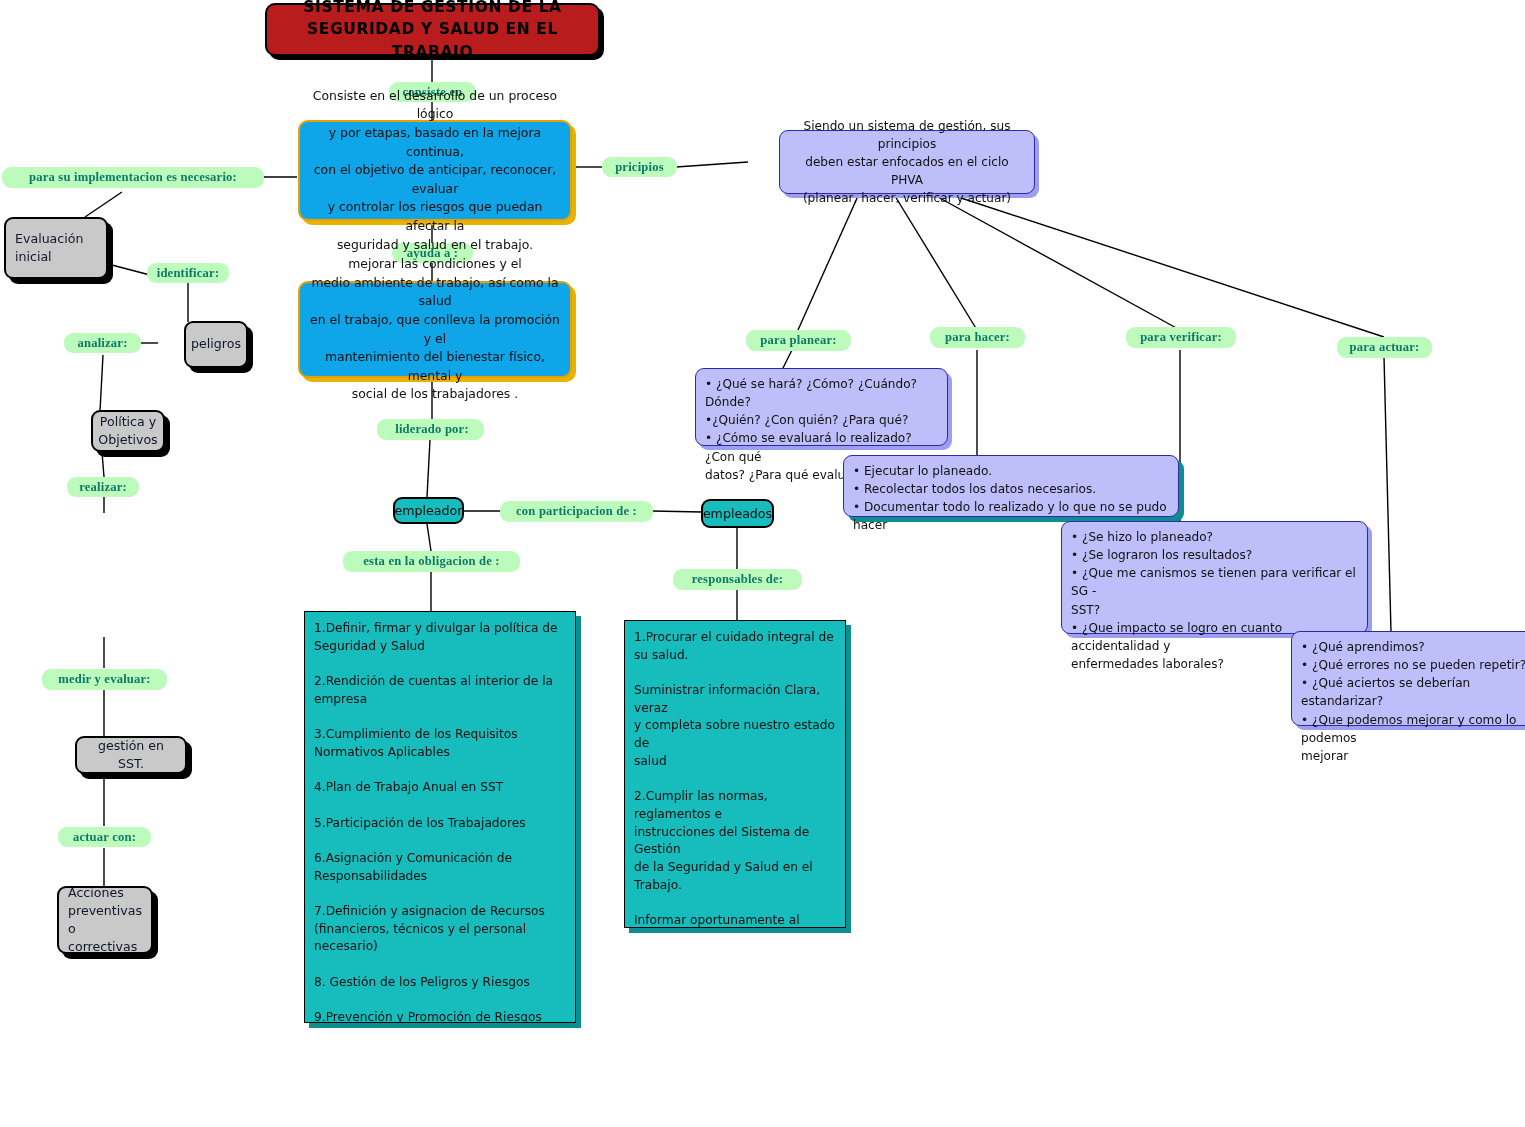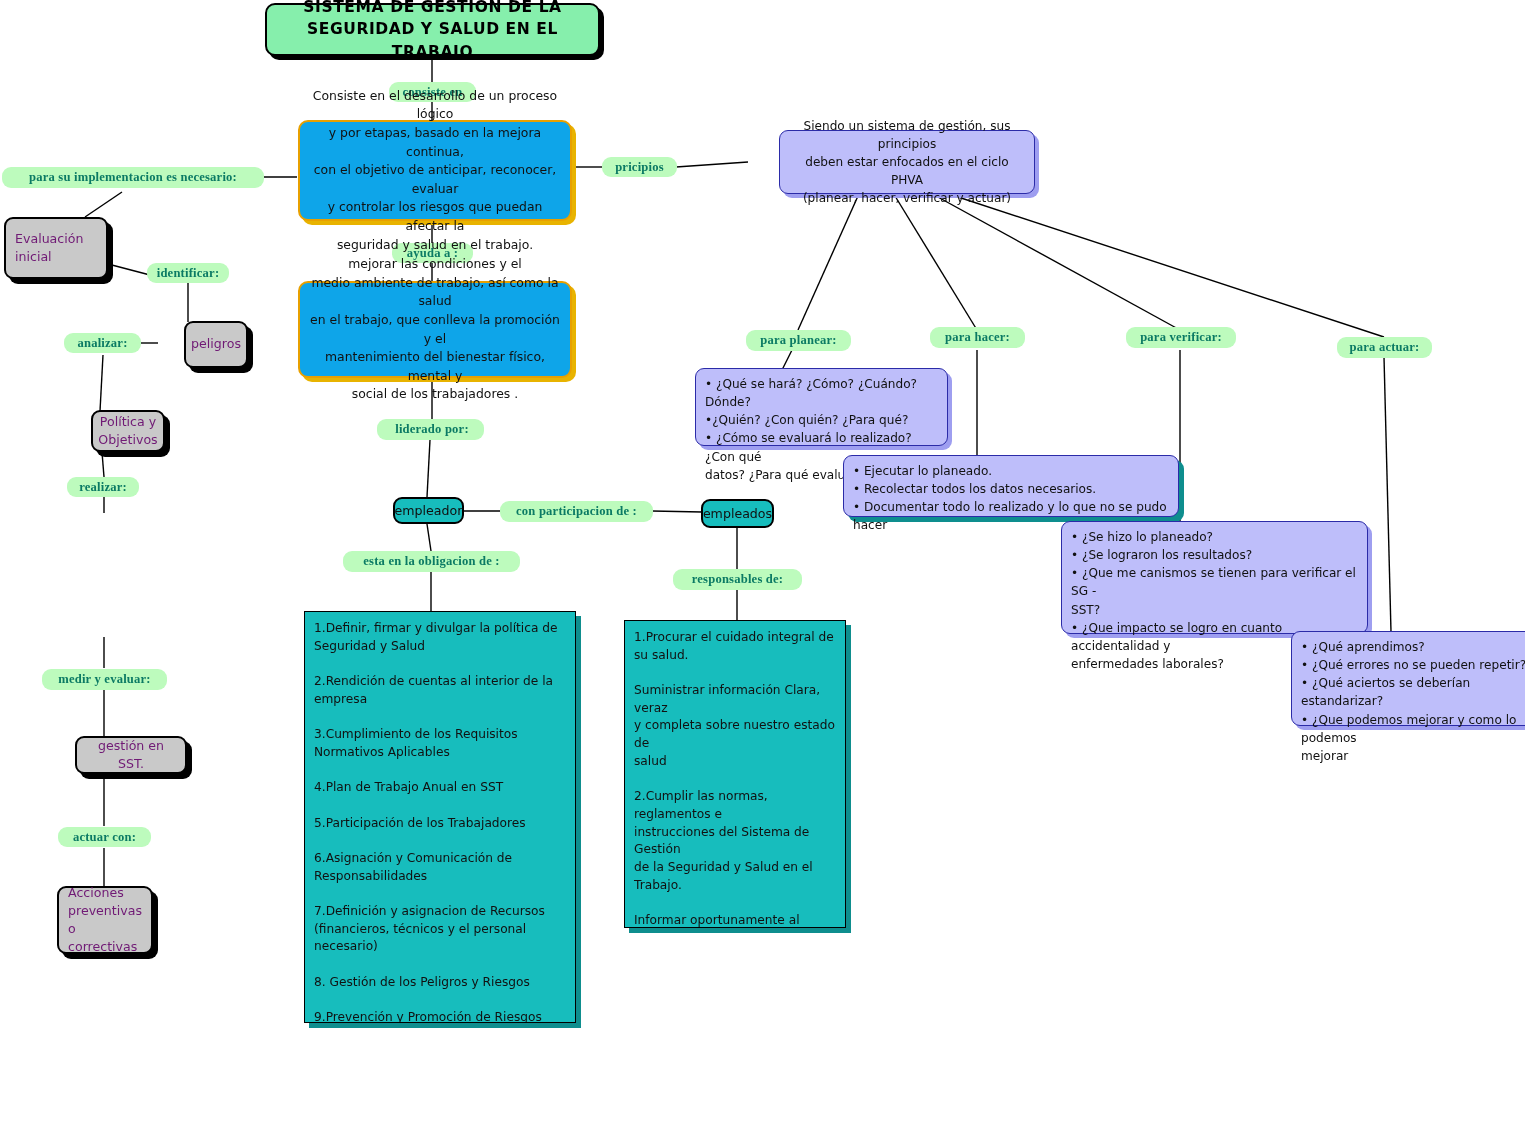--- a/index.html
+++ b/index.html
@@ -8,42 +8,42 @@
     width:1525px;height:1127px;position:relative;overflow:hidden;
   }
   #canvas{position:absolute;left:0;top:0;width:1525px;height:1127px;}
   svg#edges{position:absolute;left:0;top:0;width:1525px;height:1127px;}
   svg#edges line,svg#edges polyline{stroke:#000000;stroke-width:1.4;fill:none;}
 
   .node{position:absolute;box-sizing:border-box;}
 
   
   .n-root{
-    background:#86efac;border:2px solid #000;border-radius:10px;
+    background:#b91c1c;border:2px solid #000;border-radius:10px;
     box-shadow:4px 4px 0 0 #000;
     font-family:"DejaVu Sans", sans-serif;
     font-weight:bold;font-size:15.5px;letter-spacing:.6px;color:#000;
     text-align:center;display:flex;align-items:center;justify-content:center;
     line-height:1.45;padding:4px 10px;white-space:pre-line;
   }
 
   
   .n-yellow{
     background:#0ea5e9;border:2px solid #E8A000;border-radius:10px;
     box-shadow:4px 4px 0 0 #E8B300;
     font-size:12.4px;color:#111;text-align:center;line-height:1.5;
     display:flex;align-items:center;justify-content:center;padding:6px 8px;
     white-space:pre-line;
   }
 
   
   .n-grey{
     background:#C9C9C9;border:2px solid #000;border-radius:9px;
     box-shadow:5px 5px 0 0 #000;
-    font-size:12.6px;color:#701a75;line-height:1.45;
+    font-size:12.6px;color:#0f172a;line-height:1.45;
     display:flex;align-items:center;padding:5px 9px;white-space:pre-line;
   }
   .n-grey.center{justify-content:center;text-align:center;margin-left:28px;}
 
   
   .n-teal-sm{
     background:#17BDBD;border:2px solid #000;border-radius:9px;
     font-size:12.6px;color:#111;text-align:center;
     display:flex;align-items:center;justify-content:center;padding:2px 6px;
   }

